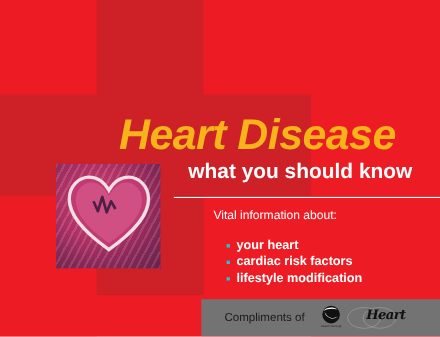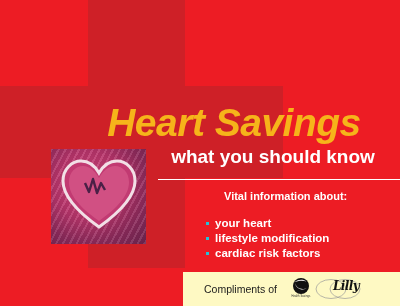--- a/index.html
+++ b/index.html
@@ -115,24 +115,23 @@
 
   
   .info-block {
     position: absolute;
     left: 194px; top: 189px;
     width: 206px;
   }
   .info-heading {
     font-size: 11px;
     line-height: 15px;
-    font-weight: bold;
+    font-weight: normal;
     color: #FFFFFF;
     margin-bottom: 1px;
-    margin-left: 30px;
   }
   .info-list {
     list-style: none;
     margin: 12px;
     padding: 0;
   }
   .info-list li {
     position: relative;
     padding-left: 9px;
     font-size: 11.5px;
@@ -145,21 +144,21 @@
     left: 0; top: 6px;
     width: 3px; height: 3px;
     background: #22C4D8;
   }
 
   
   .footer {
     position: absolute;
     left: 183px; top: 272px;
     width: 217px; height: 34px;
-    background: #fef9c3;
+    background: #737373;
     display: flex;
     align-items: center;
   }
   .footer-text {
     font-size: 10.5px;
     color: #1b1b1b;
     margin-left: 21px;
     white-space: nowrap;
   }
   .logo-row {
@@ -217,38 +216,38 @@
     <div class="swirl"></div>
     <div class="ring">
       <svg width="80" height="80" viewBox="0 0 80 80">
         <path d="M40 72 C12 52 4 38 4 26 C4 14 13 6 22 6 C30 6 36 11 40 18 C44 11 50 6 58 6 C67 6 76 14 76 26 C76 38 68 52 40 72 Z" fill="#c23a72" stroke="#f2dfe6" stroke-width="3"></path>
         <path d="M40 66 C16 49 10 37 10 27 C10 17 17 11 24 11 C31 11 36 16 40 23 C44 16 49 11 56 11 C63 11 70 17 70 27 C70 37 64 49 40 66 Z" fill="#d45586" opacity="0.85"></path>
         <path d="M26 28 l4 9 4 -13 4 14 4 -10 4 7" fill="none" stroke="#4a2046" stroke-width="2.4" stroke-linejoin="round"></path>
       </svg>
     </div>
   </div>
 
-  <div class="title">Heart Savings</div>
+  <div class="title">Heart Disease</div>
   <div class="subtitle">what you should know</div>
   <div class="rule"></div>
 
   <div class="info-block">
     <div class="info-heading">Vital information about:</div>
     <ul class="info-list">
       <li>
         <span class="dot"></span>
         <span>your heart</span>
       </li>
       <li>
         <span class="dot"></span>
-        <span>lifestyle modification</span>
+        <span>cardiac risk factors</span>
       </li>
       <li>
         <span class="dot"></span>
-        <span>cardiac risk factors</span>
+        <span>lifestyle modification</span>
       </li>
     </ul>
   </div>
 
   <div class="footer">
     <div class="footer-text">Compliments of</div>
     <div class="logo-row">
 
       <div class="logo-alliance">
         <div class="mark">
@@ -259,19 +258,19 @@
           </svg>
         </div>
         <div class="cap">Health Savings</div>
       </div>
 
       <div class="logo-lilly">
         <svg width="48" height="26" viewBox="0 0 48 26">
           <ellipse cx="17" cy="13" rx="15" ry="9.5" fill="none" stroke="#9a9a9a" stroke-width="0.7"></ellipse>
           <ellipse cx="31" cy="13" rx="15" ry="9.5" fill="none" stroke="#9a9a9a" stroke-width="0.7"></ellipse>
         </svg>
-        <div class="script">Lilly</div>
+        <div class="script">Heart</div>
       </div>
 
     </div>
   </div>
 
 </div>
 
 </body></html>

